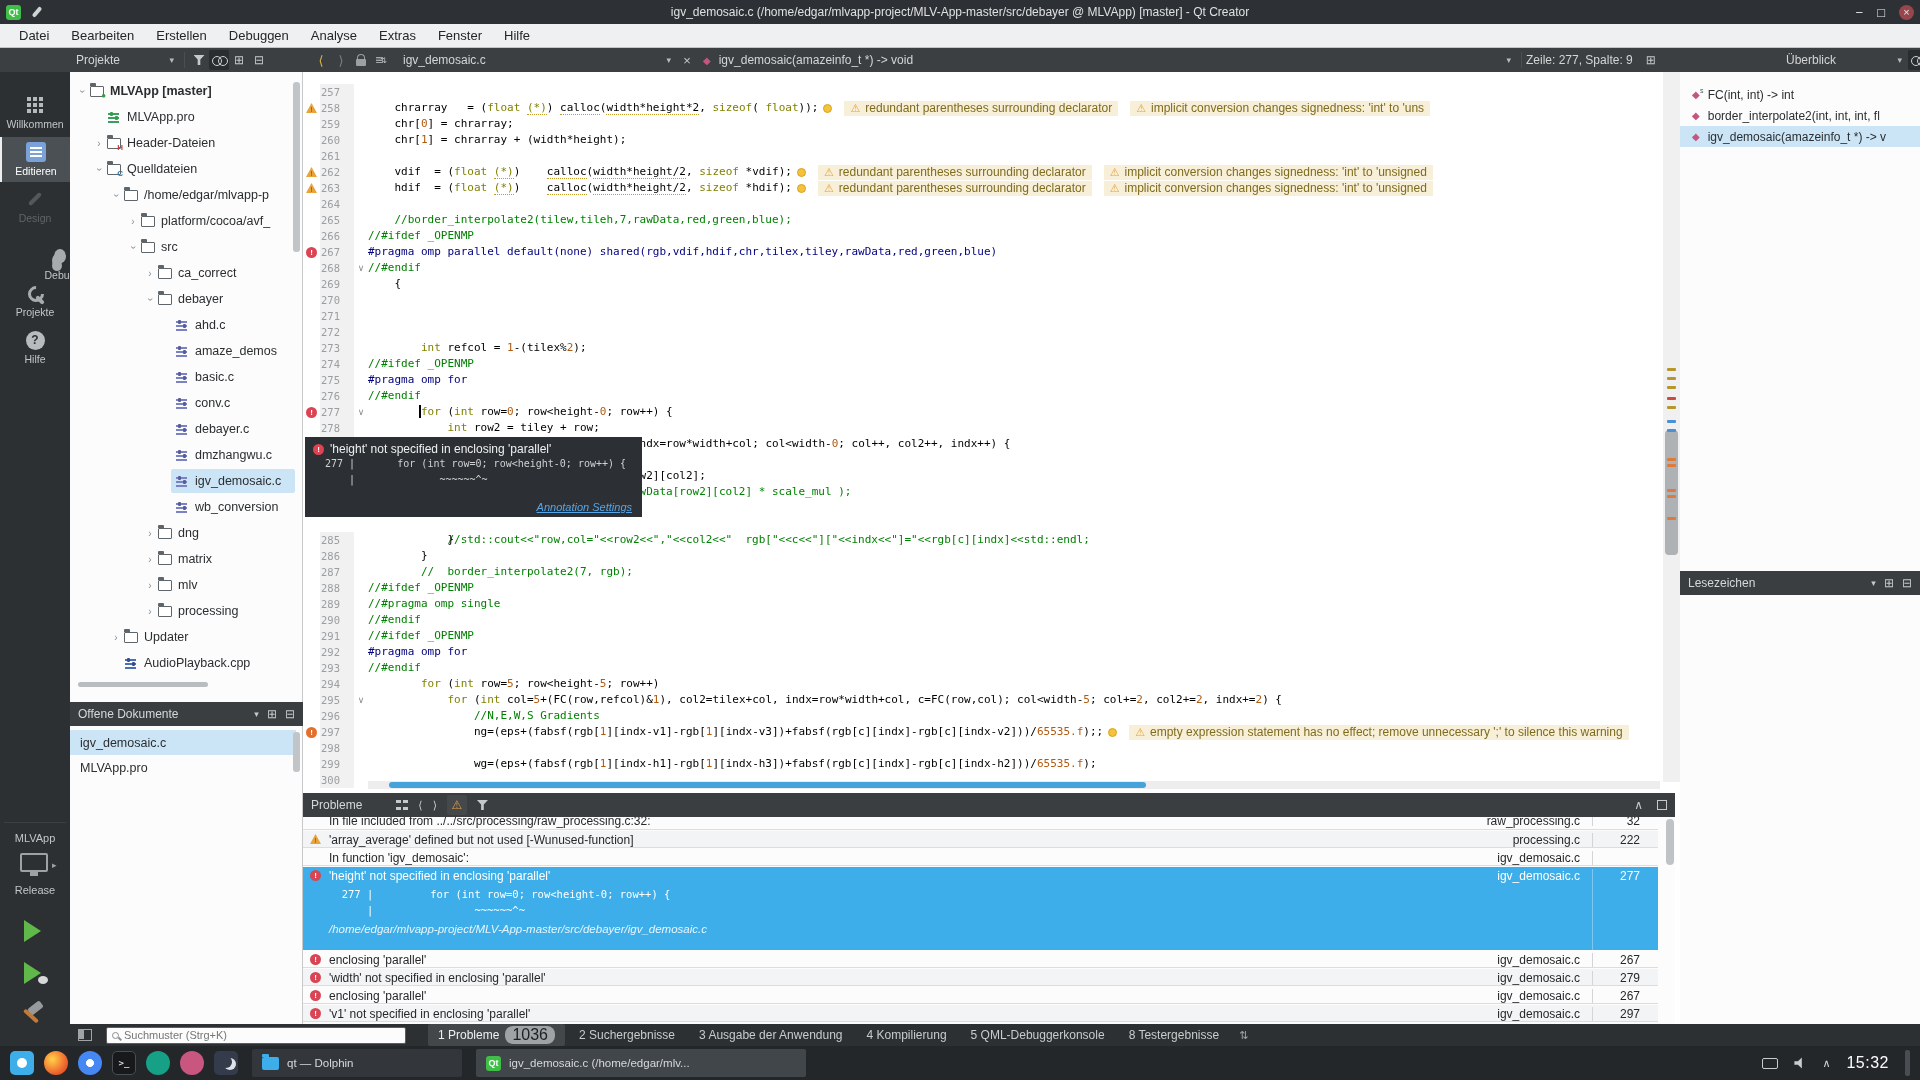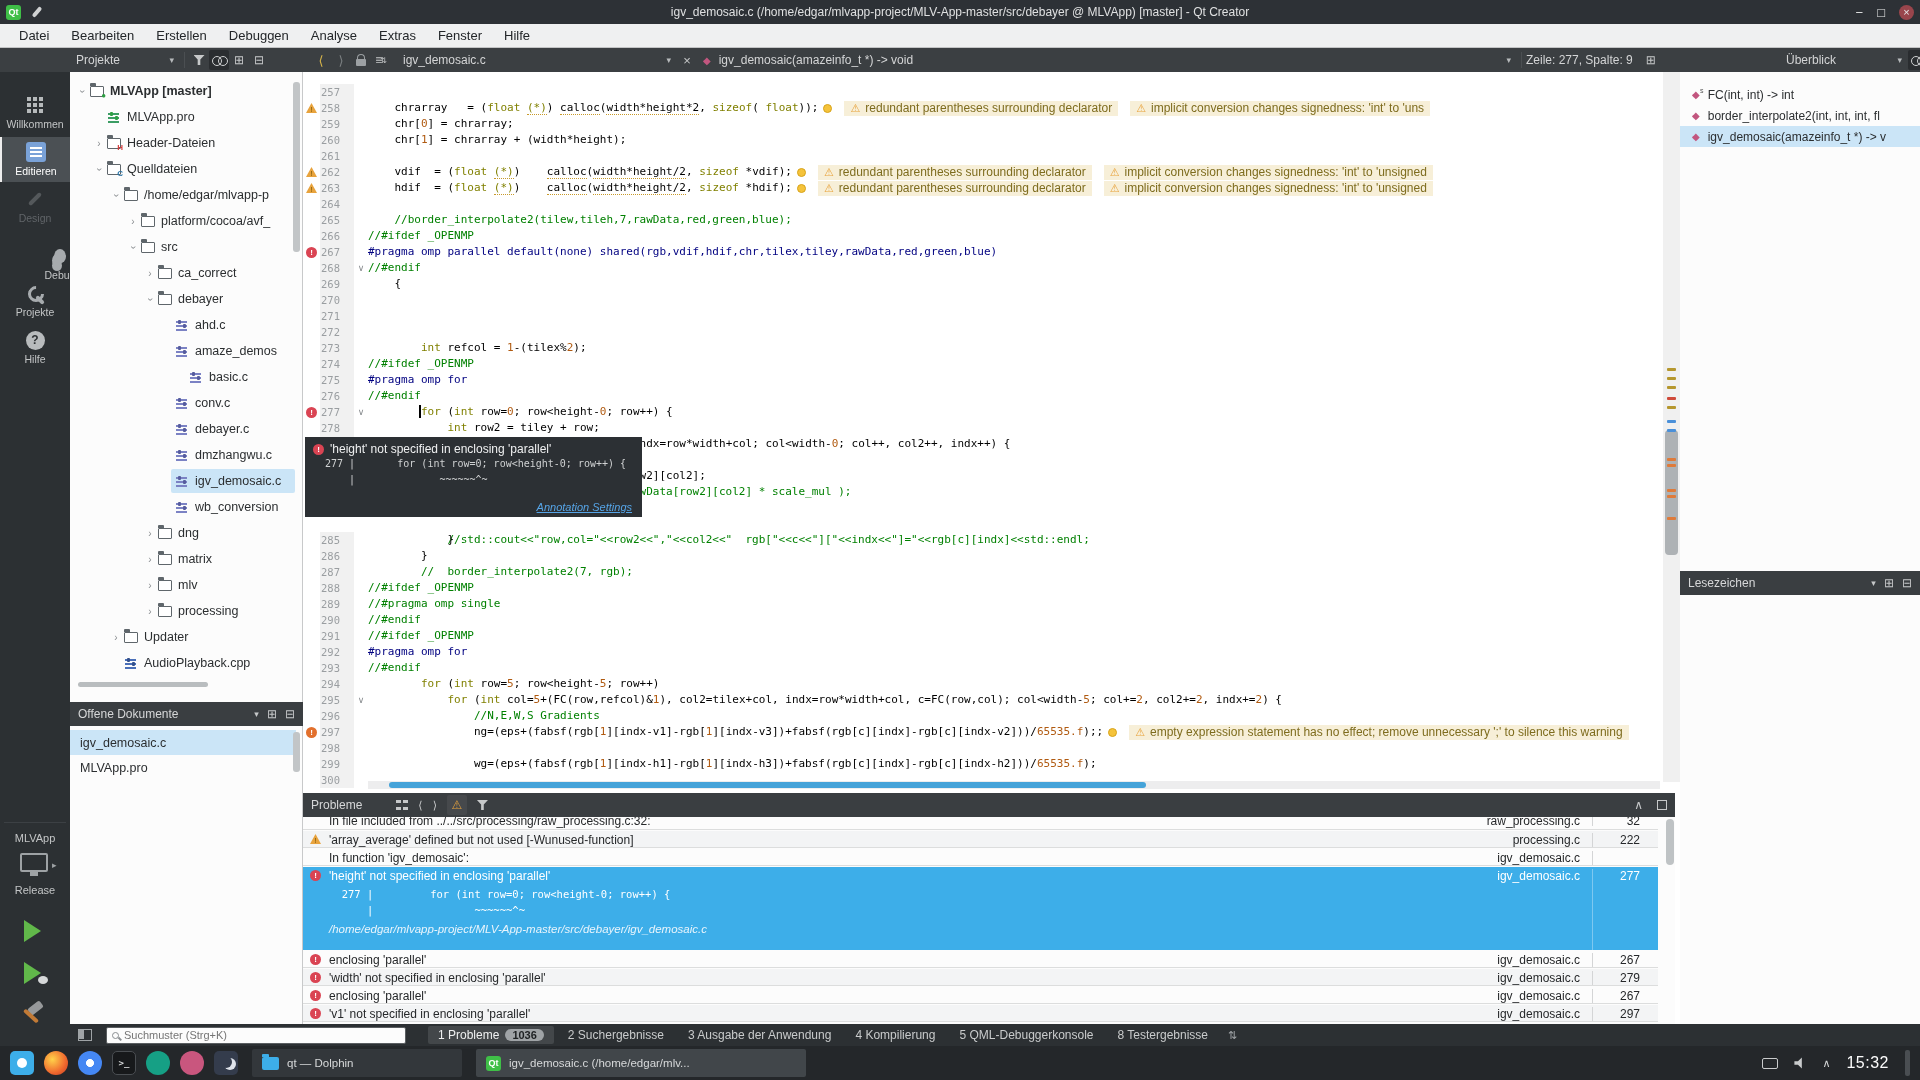--- a/index.html
+++ b/index.html
@@ -141,21 +141,21 @@
   .bottombar{left:0;top:1024px;width:1920px;height:22px;background:#2c3033;display:flex;align-items:center;color:#c9cbcc}
   .panel-toggle{width:14px;height:12px;border:1.5px solid #9fa3a6;margin-left:78px;position:relative}
   .panel-toggle::before{content:"";position:absolute;left:0;top:0;width:5px;height:9px;background:#9fa3a6}
   .searchbox{margin-left:14px;width:300px;height:17px;background:#fcfcfc;border:1px solid #5a5e61;border-radius:2px;display:flex;align-items:center;padding:0 5px;gap:5px}
   .icon-search{width:7px;height:7px;border:1.5px solid #8a8e91;border-radius:50%;position:relative;flex:none}
   .icon-search::after{content:"";position:absolute;left:5px;top:5px;width:4px;height:1.5px;background:#8a8e91;transform:rotate(45deg)}
   .searchbox input{border:none;outline:none;background:transparent;font-size:11px;color:#232629;width:250px;font-family:"Liberation Sans",sans-serif}
   .otabs{display:flex;align-items:center;gap:4px;margin-left:22px;font-size:12px}
   .otab{display:flex;align-items:center;gap:6px;padding:2px 10px;border-radius:2px;white-space:nowrap}
   .otab.active{background:#43474a;color:#eff0f1}
-  .badge{background:#9fa3a6;color:#1d2022;border-radius:8px;padding:0 7px;font-size:11px;font-weight:bold}
+  .badge{background:#9fa3a6;color:#1d2022;border-radius:8px;padding:0 7px;font-size:16px;font-weight:normal}
   .otab-updown{margin-left:10px;color:#9fa3a6;font-size:11px}
   
   .taskbar{left:0;top:1046px;width:1920px;height:34px;background:#24272a;display:flex;align-items:center}
   .tk-ico{width:24px;height:24px;border-radius:5px;margin-left:10px;flex:none;position:relative}
   .tk-launcher{background:#3daee9}
   .tk-launcher::before{content:"";position:absolute;left:7px;top:7px;width:10px;height:10px;background:#fff;border-radius:50%}
   .tk-firefox{background:radial-gradient(circle at 35% 35%,#ffd24a,#f0692e 60%,#c23a22);border-radius:50%}
   .tk-chromium{background:radial-gradient(circle at 50% 50%,#fff 0 22%,#4587f3 24%);border-radius:50%}
   .tk-terminal{background:#17191b;border:1px solid #4a4e52;color:#d6d8d9;font:bold 9px "DejaVu Sans Mono",monospace;display:flex;align-items:center;justify-content:center}
   .tk-kate{background:#16a085;border-radius:50%}
@@ -366,21 +366,21 @@
       <div class="tree-row" style="top: 240px; left: 91px;">
         <span class="arrow"></span>
         <span class="fico "></span>
         <span>ahd.c</span>
       </div>
       <div class="tree-row" style="top: 266px; left: 91px;">
         <span class="arrow"></span>
         <span class="fico "></span>
         <span>amaze_demos</span>
       </div>
-      <div class="tree-row" style="top: 292px; left: 105px;">
+      <div class="tree-row" style="top: 292px; left: 91px;">
         <span class="arrow"></span>
         <span class="fico "></span>
         <span>basic.c</span>
       </div>
       <div class="tree-row" style="top: 318px; left: 91px;">
         <span class="arrow"></span>
         <span class="fico "></span>
         <span>conv.c</span>
       </div>
       <div class="tree-row" style="top: 344px; left: 91px;">

